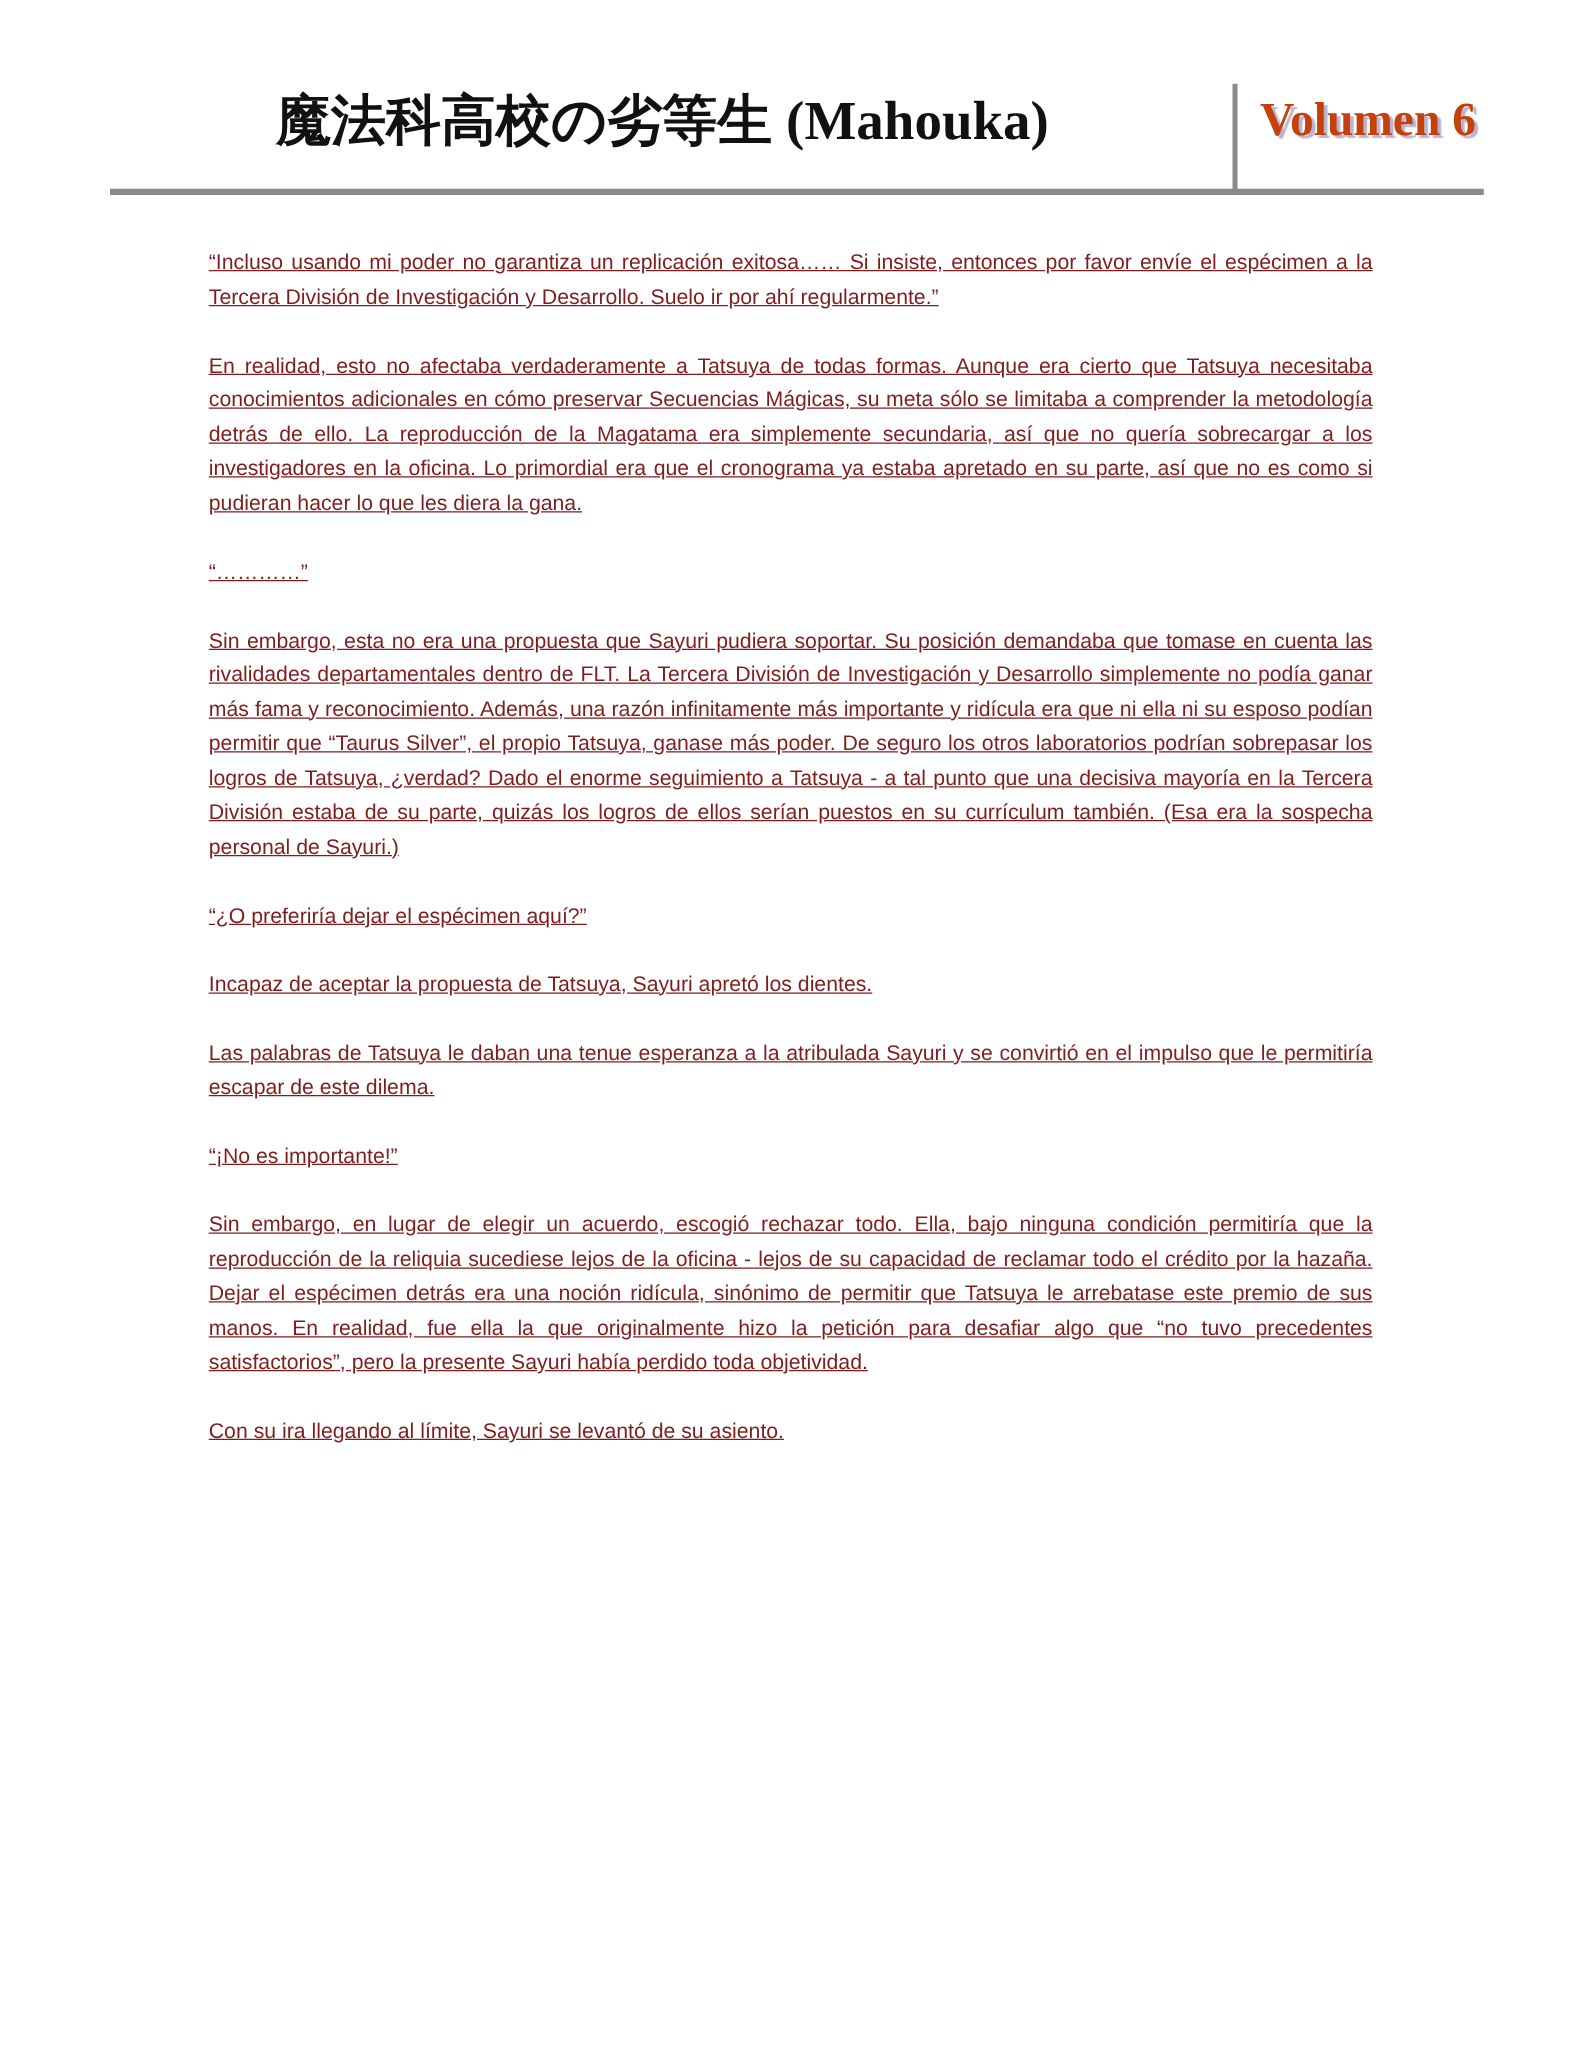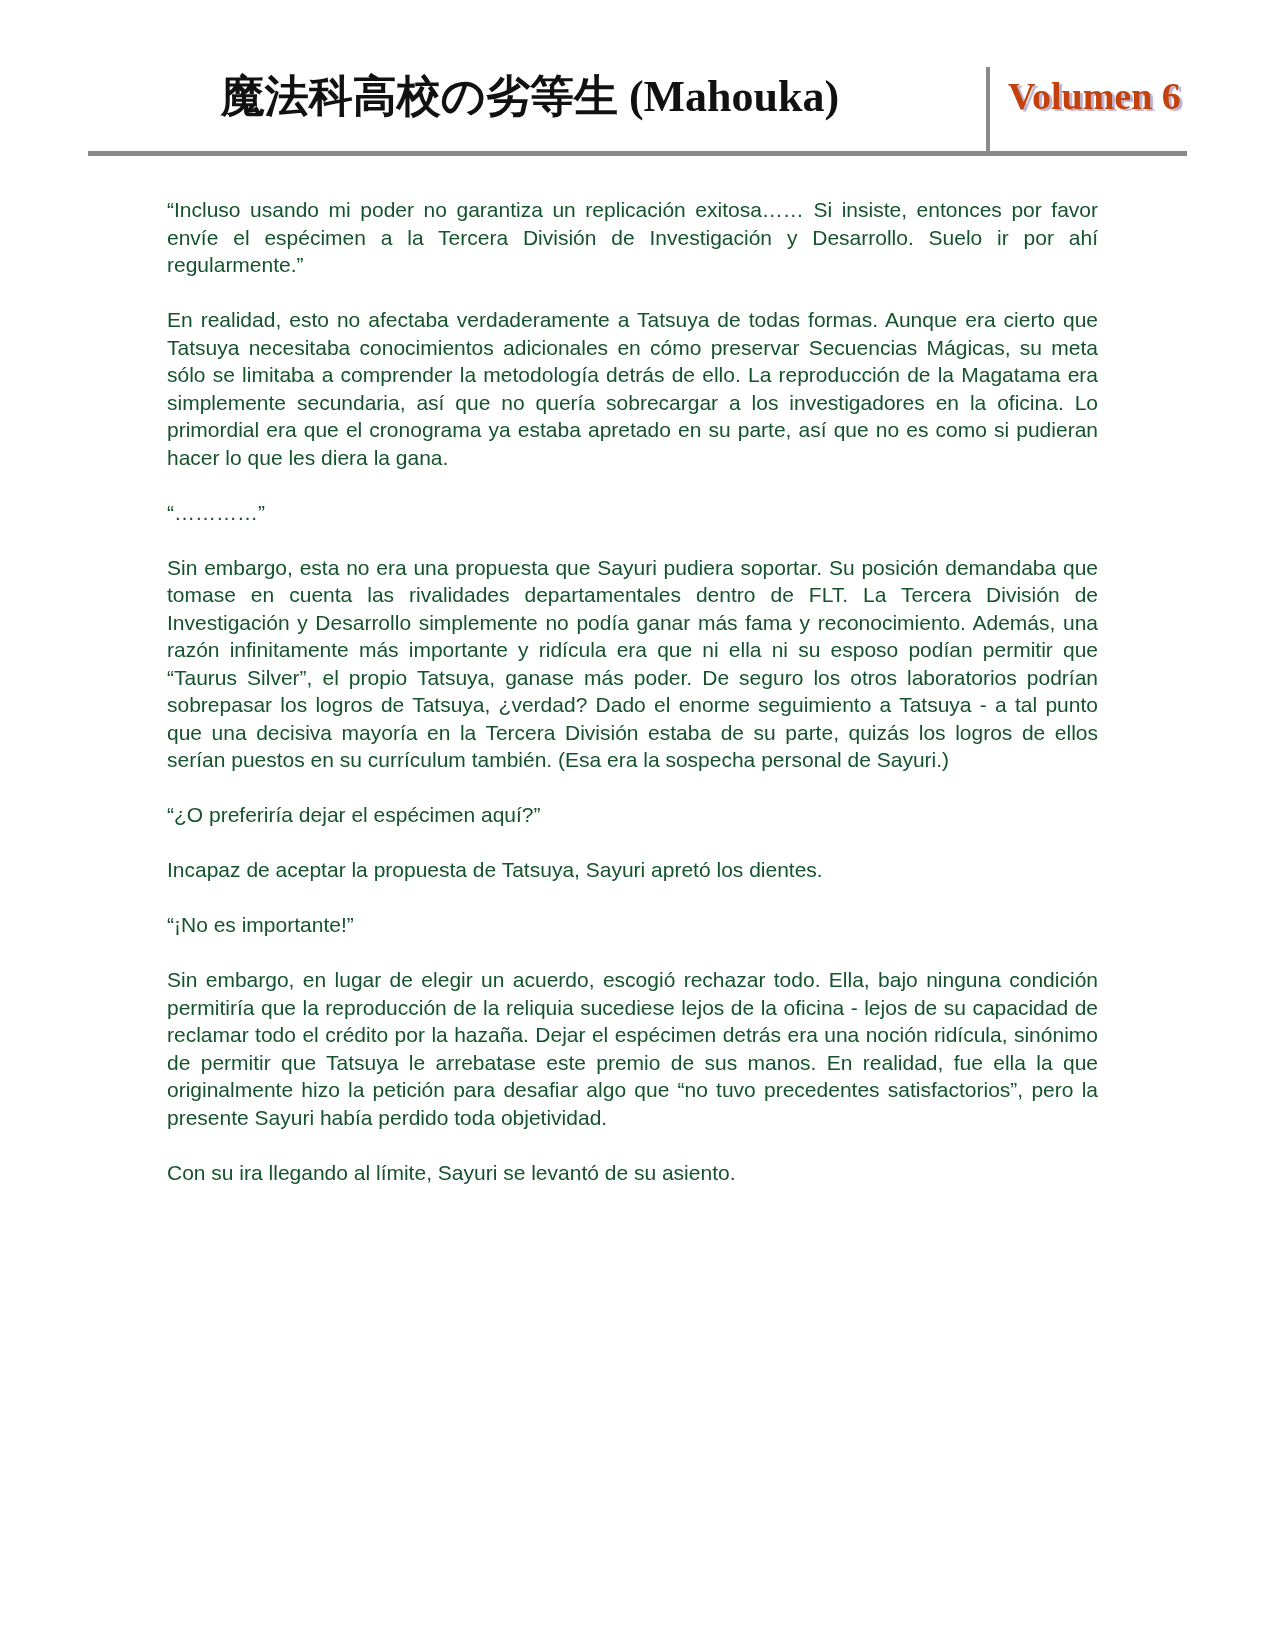--- a/index.html
+++ b/index.html
@@ -47,24 +47,25 @@
     left: 88px; top: 151px;
     width: 1099px; height: 5px;
     background: #8a8a8a;
   }
 
   
   .body-text {
     position: absolute;
     left: 167px; top: 196px;
     width: 931px;
-    font-size: 21px;
+    font-size: 17px;
     line-height: 27.5px;
-    color: #14532d;
+    color: #7f1d1d;
     text-align: justify;
+    text-decoration: underline;
   }
   .body-text p {
     margin: 0 0 27.5px 0;
     padding: 0;
   }
 
   
   .footer-line { position: absolute; height: 3px; background: #8a8a8a; }
   .footer-line.left  { left: 186px; top: 1571px; width: 400px; }
   .footer-line.right { left: 690px; top: 1571px; width: 408px; }
@@ -94,20 +95,21 @@
 
   <div class="header-rule"></div>
 
   <div class="body-text" id="body-text">
       <p>“Incluso usando mi poder no garantiza un replicación exitosa…… Si insiste, entonces por favor envíe el espécimen a la Tercera División de Investigación y Desarrollo. Suelo ir por ahí regularmente.”</p>
       <p>En realidad, esto no afectaba verdaderamente a Tatsuya de todas formas. Aunque era cierto que Tatsuya necesitaba conocimientos adicionales en cómo preservar Secuencias Mágicas, su meta sólo se limitaba a comprender la metodología detrás de ello. La reproducción de la Magatama era simplemente secundaria, así que no quería sobrecargar a los investigadores en la oficina. Lo primordial era que el cronograma ya estaba apretado en su parte, así que no es como si pudieran hacer lo que les diera la gana.</p>
       <p>“…………”</p>
       <p>Sin embargo, esta no era una propuesta que Sayuri pudiera soportar. Su posición demandaba que tomase en cuenta las rivalidades departamentales dentro de FLT. La Tercera División de Investigación y Desarrollo simplemente no podía ganar más fama y reconocimiento. Además, una razón infinitamente más importante y ridícula era que ni ella ni su esposo podían permitir que “Taurus Silver”, el propio Tatsuya, ganase más poder. De seguro los otros laboratorios podrían sobrepasar los logros de Tatsuya, ¿verdad? Dado el enorme seguimiento a Tatsuya - a tal punto que una decisiva mayoría en la Tercera División estaba de su parte, quizás los logros de ellos serían puestos en su currículum también. (Esa era la sospecha personal de Sayuri.)</p>
       <p>“¿O preferiría dejar el espécimen aquí?”</p>
       <p>Incapaz de aceptar la propuesta de Tatsuya, Sayuri apretó los dientes.</p>
+      <p>Las palabras de Tatsuya le daban una tenue esperanza a la atribulada Sayuri y se convirtió en el impulso que le permitiría escapar de este dilema.</p>
       <p>“¡No es importante!”</p>
       <p>Sin embargo, en lugar de elegir un acuerdo, escogió rechazar todo. Ella, bajo ninguna condición permitiría que la reproducción de la reliquia sucediese lejos de la oficina - lejos de su capacidad de reclamar todo el crédito por la hazaña. Dejar el espécimen detrás era una noción ridícula, sinónimo de permitir que Tatsuya le arrebatase este premio de sus manos. En realidad, fue ella la que originalmente hizo la petición para desafiar algo que “no tuvo precedentes satisfactorios”, pero la presente Sayuri había perdido toda objetividad.</p>
       <p>Con su ira llegando al límite, Sayuri se levantó de su asiento.</p>
     </div>
 
   <div class="footer-line left"></div>
 
   <svg class="footer-bracket left" viewBox="0 0 18 52">
     <path d="M15 3 Q5 9 7 19 L7 33 Q5 43 15 49" fill="none" stroke="#8a8a8a" stroke-width="4" stroke-linecap="round"></path>
   </svg>

